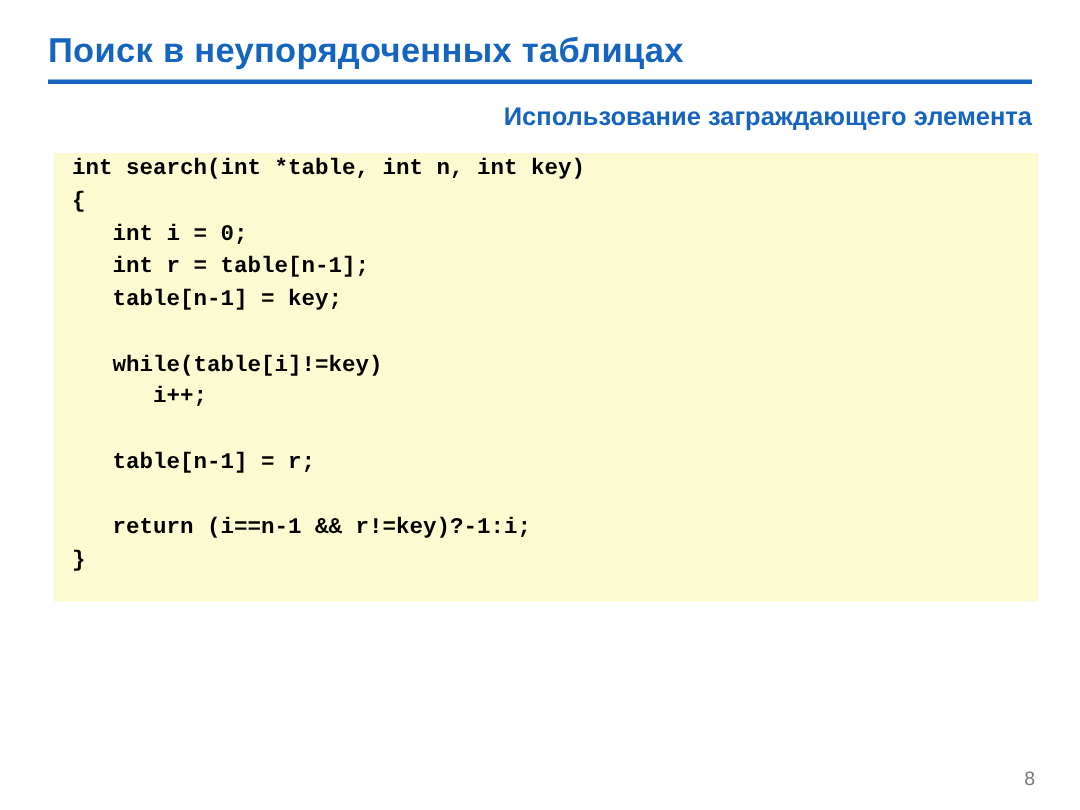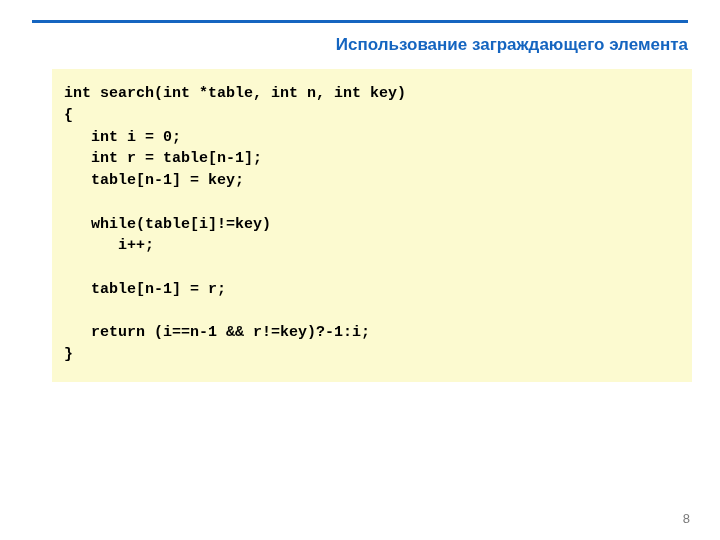--- a/index.html
+++ b/index.html
@@ -33,42 +33,43 @@
   .subtitle {
     color: #1565c0;
     font-size: 17px;
     font-weight: bold;
     text-align: right;
     padding-left: 90px;
     margin-bottom: 14px;
   }
   .code-block {
     background: #fcfad0;
-    margin-left: 20px;
+    margin-left: 4px;
     margin-right: -4px;
-    padding: 14px 12px 16px 12px;
+    padding: 0 12px 16px 12px;
     font-family: "Courier New", Courier, monospace;
     font-size: 15px;
     font-weight: bold;
     color: #000;
     line-height: 1.45;
     white-space: pre;
   }
   .page-num {
     position: absolute;
     bottom: 14px;
     right: 30px;
     color: #7a7a7a;
     font-size: 13px;
   }
 </style>
 </head>
 <body>
 
 <div class="slide">
+  <div class="title">Поиск в неупорядоченных таблицах</div>
   <div class="title-bar"></div>
   <div class="subtitle">Использование заграждающего элемента</div>
   <div class="code-block">int search(int *table, int n, int key)
 {
    int i = 0;
    int r = table[n-1];
    table[n-1] = key;
 
    while(table[i]!=key)
       i++;

